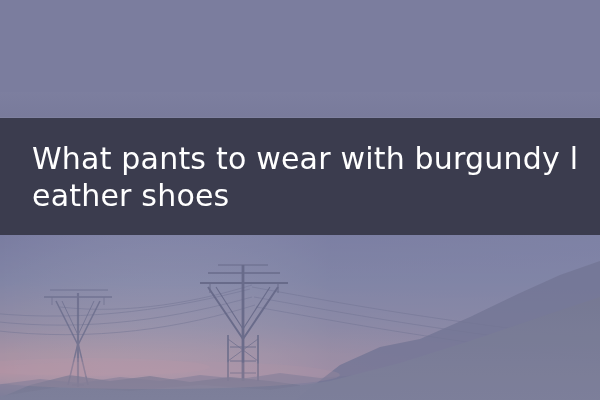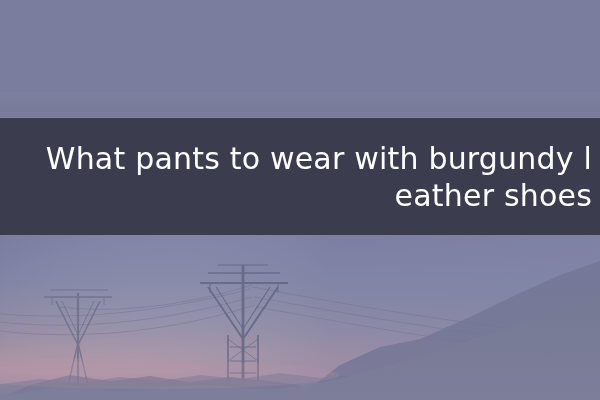--- a/index.html
+++ b/index.html
@@ -39,21 +39,20 @@
   
   .caption-band {
     position: absolute;
     left: 0;
     top: 118px;
     width: 600px;
     height: 117px;
     background: #3b3c4e;
     box-sizing: border-box;
     padding: 0;
-    text-align: right;
   }
 
   .caption-text {
     position: absolute;
     left: 32px;
     top: 22px;
     width: 560px;
     margin: 0;
     color: #ffffff;
     font-size: 30px;

